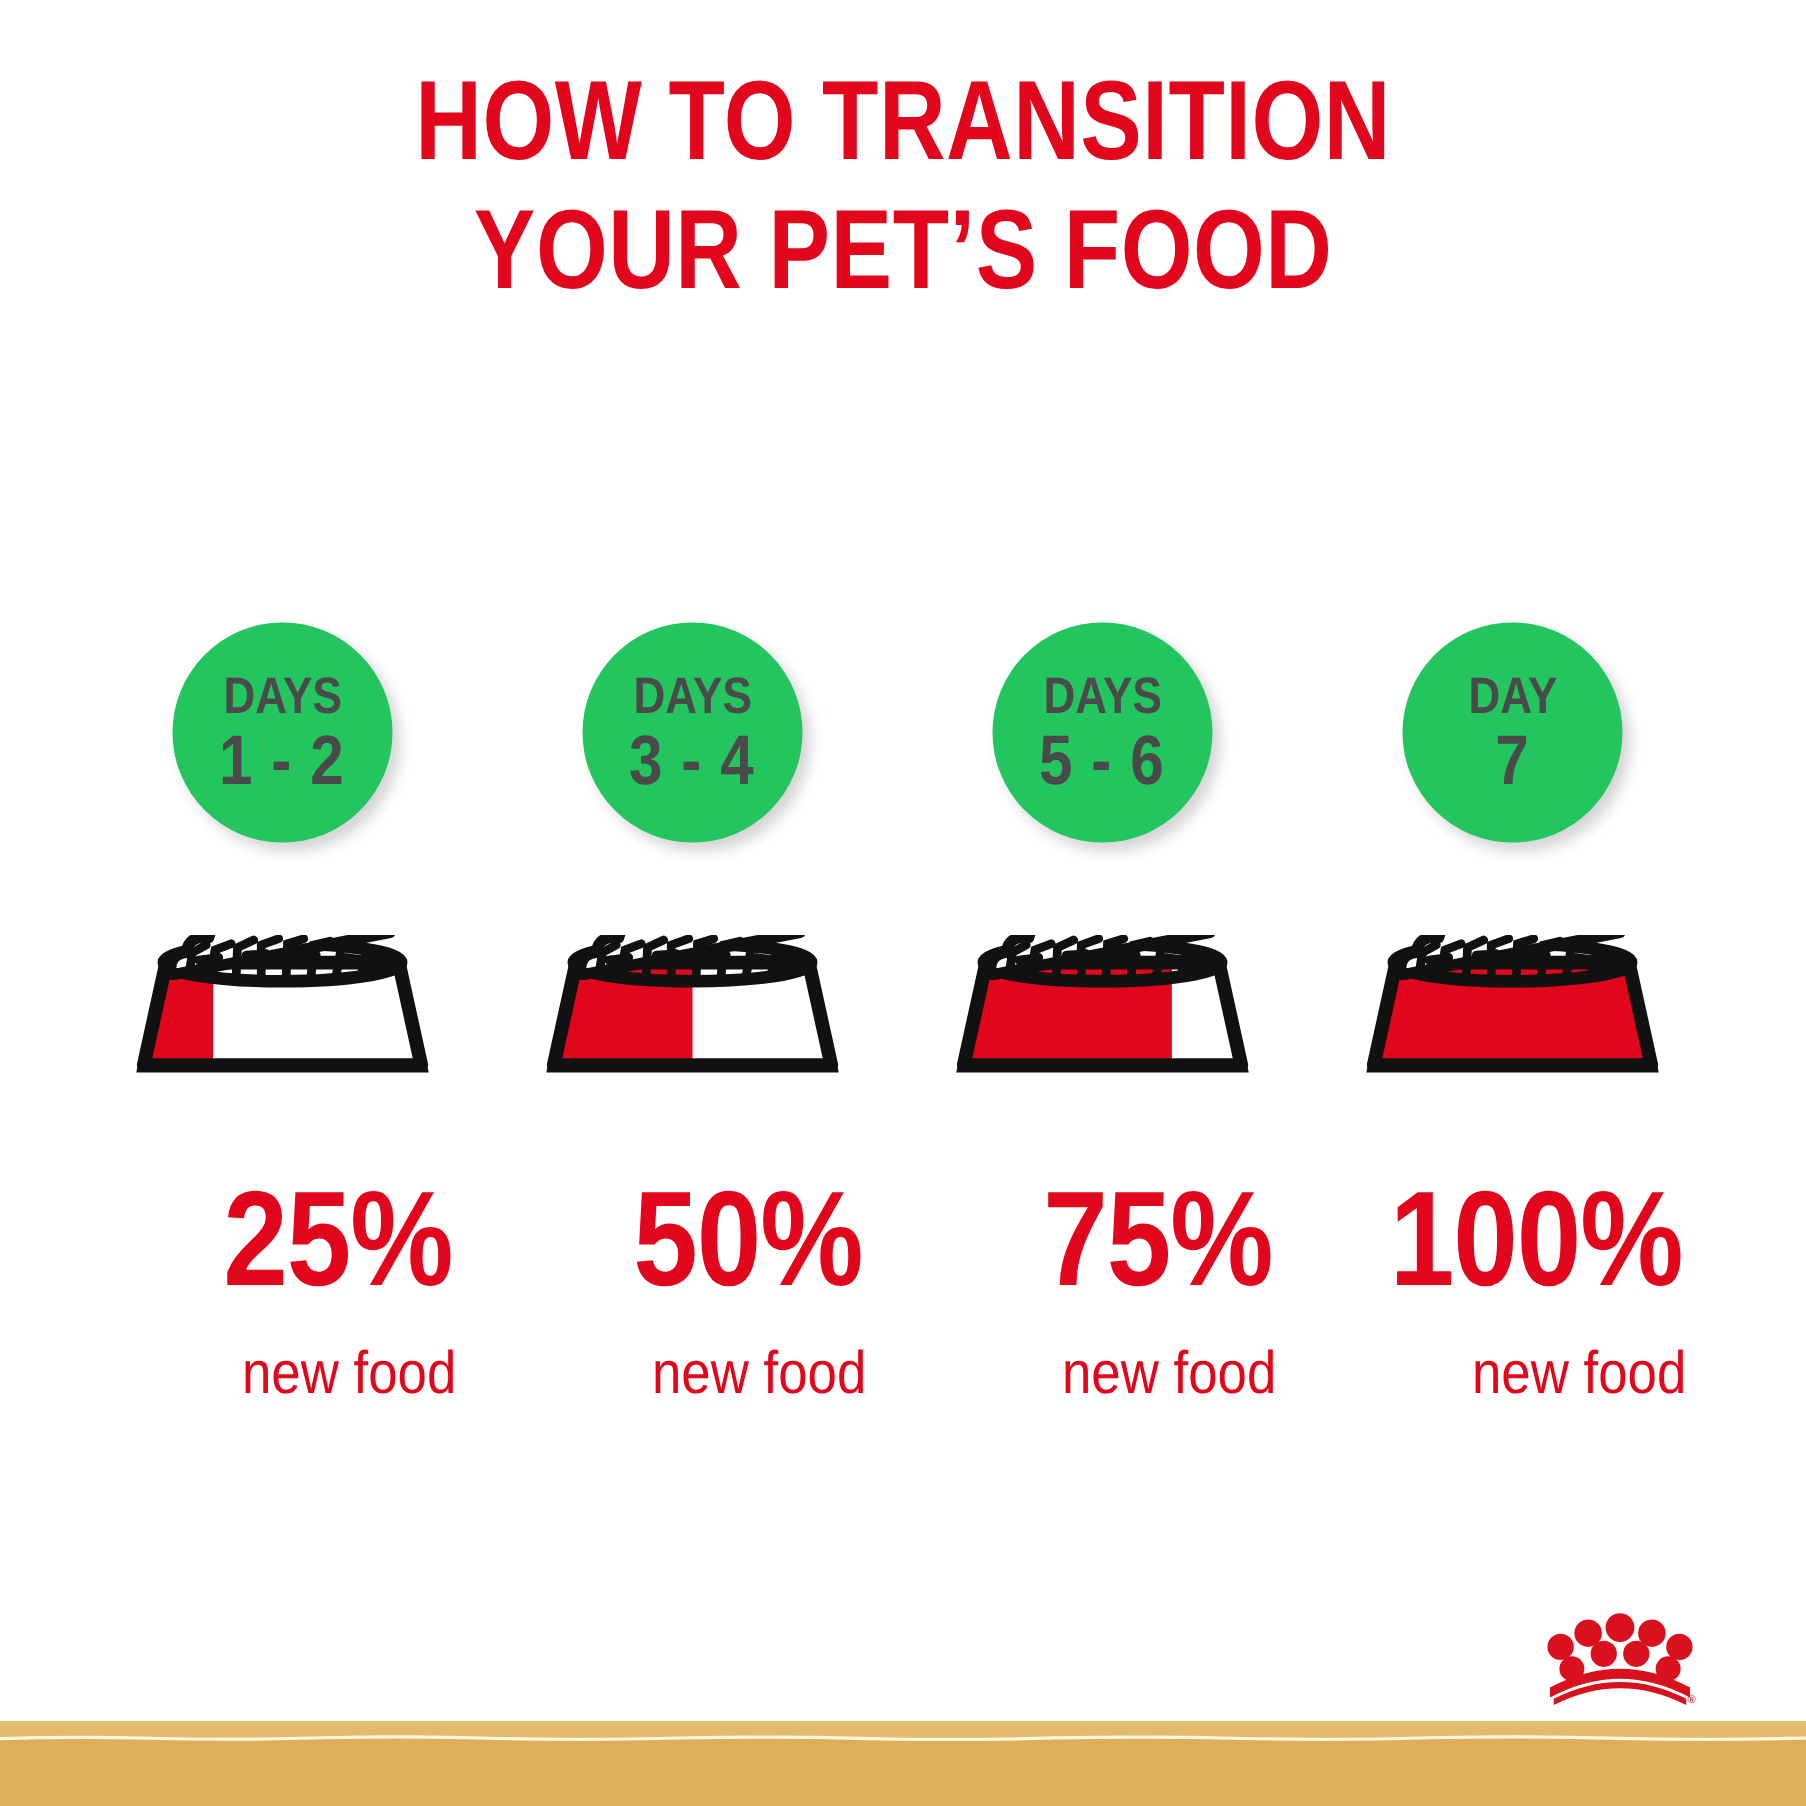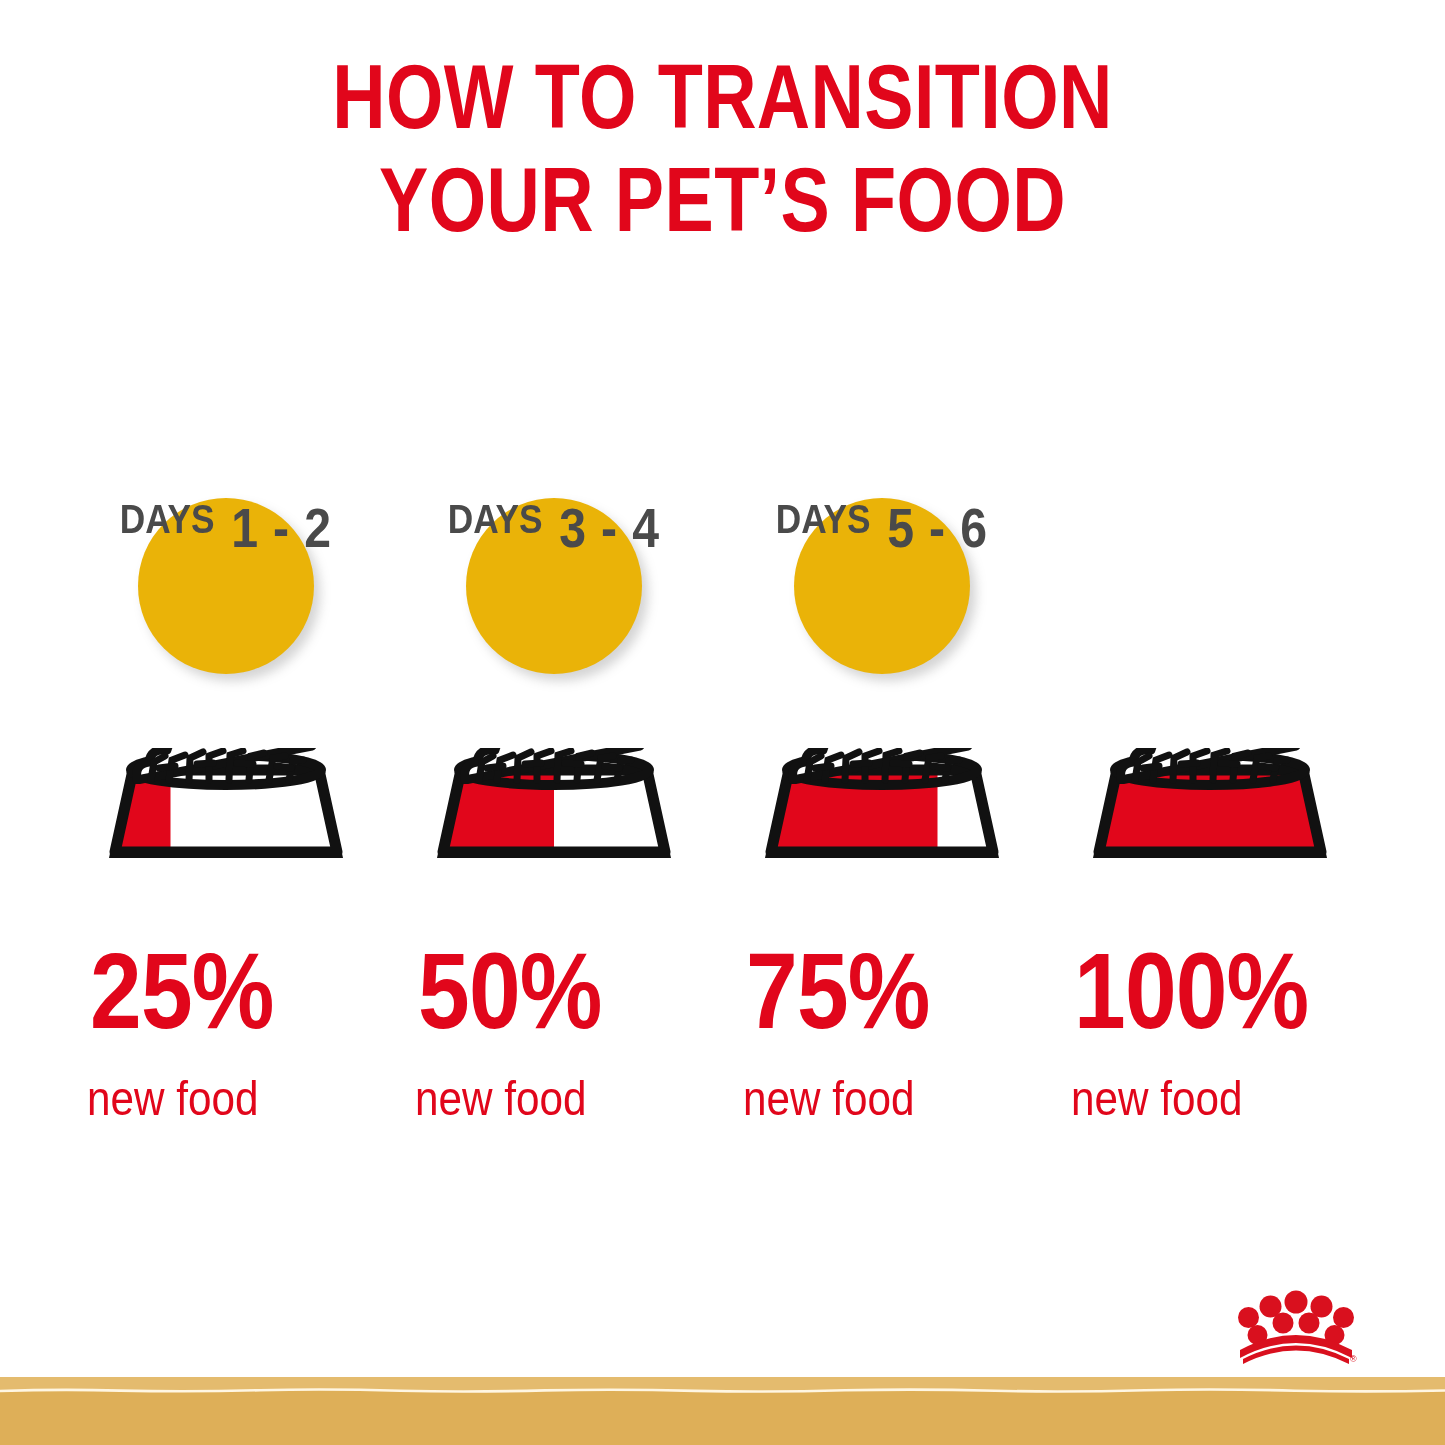--- a/index.html
+++ b/index.html
@@ -60,24 +60,25 @@
 
   
   .day-circle {
     position: absolute;
     top: 498px;
     left: 50%;
     margin-left: -88px;
     width: 176px;
     height: 176px;
     border-radius: 50%;
-    background: #eab308;
+    background: #22c55e;
     box-shadow: 6px 7px 11px rgba(125,125,125,0.33);
     display: flex;
-    align-items: flex-start;
+    flex-direction: column;
+    align-items: center;
     justify-content: center;
   }
   .day-word {
     color: #4A4A4A;
     font-family: "Liberation Sans Narrow", "Liberation Sans", sans-serif;
     font-weight: bold;
     font-size: 41px;
     line-height: 43px;
     letter-spacing: 0px;
     transform: scaleX(0.86);
@@ -103,21 +104,21 @@
     height: 160px;
   }
   .bowl-wrap svg { display: block; width: 266px; height: 160px; }
 
   
   .pct-block {
     position: absolute;
     top: 936px;
     left: 0;
     width: 316px;
-    text-align: left;
+    text-align: right;
   }
   .pct {
     color: #E1061B;
     font-family: "Liberation Sans Narrow", "Liberation Sans", sans-serif;
     font-weight: bold;
     font-size: 108px;
     line-height: 110px;
     letter-spacing: -1px;
     transform: scaleX(0.86);
     white-space: nowrap;
@@ -322,20 +323,24 @@
           </g>
         </svg>
       </div>
       <div class="pct-block">
         <div class="pct">75%</div>
         <div class="pct-sub">new food</div>
       </div>
     </div>
 
     <div class="column col-3">
+      <div class="day-circle">
+        <div class="day-word">DAY</div>
+        <div class="day-num">7</div>
+      </div>
       <div class="bowl-wrap">
         <svg viewBox="0 0 266 160" xmlns="http://www.w3.org/2000/svg">
           <defs>
             <clipPath id="bowlclip3">
               <path d="M40 52 L226 52 L244 134 L22 134 Z"></path>
             </clipPath>
             <clipPath id="kibclip3">
               <path d="M36 30 L230 30 L230 66 L36 66 Z"></path>
             </clipPath>
           </defs>

